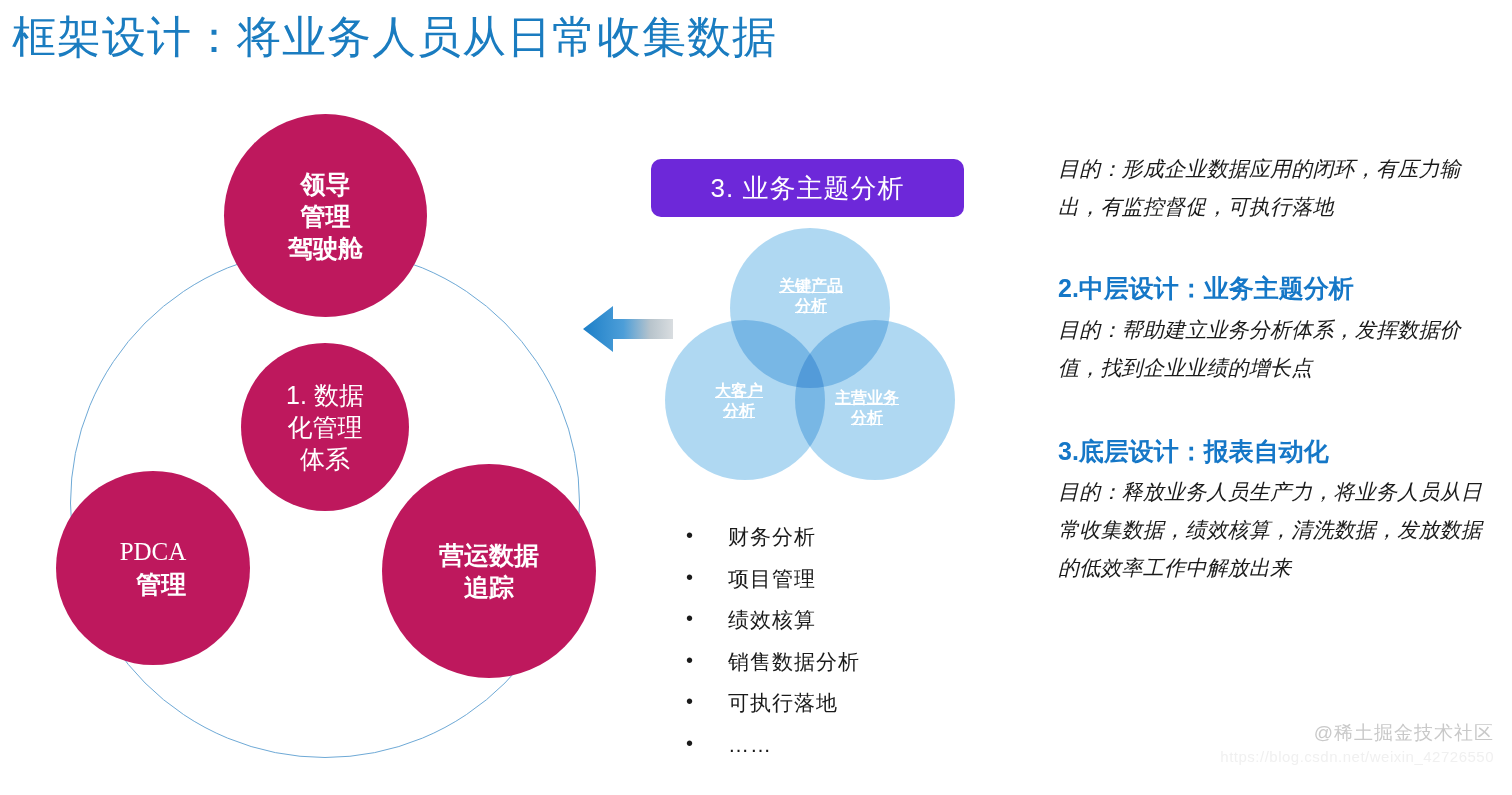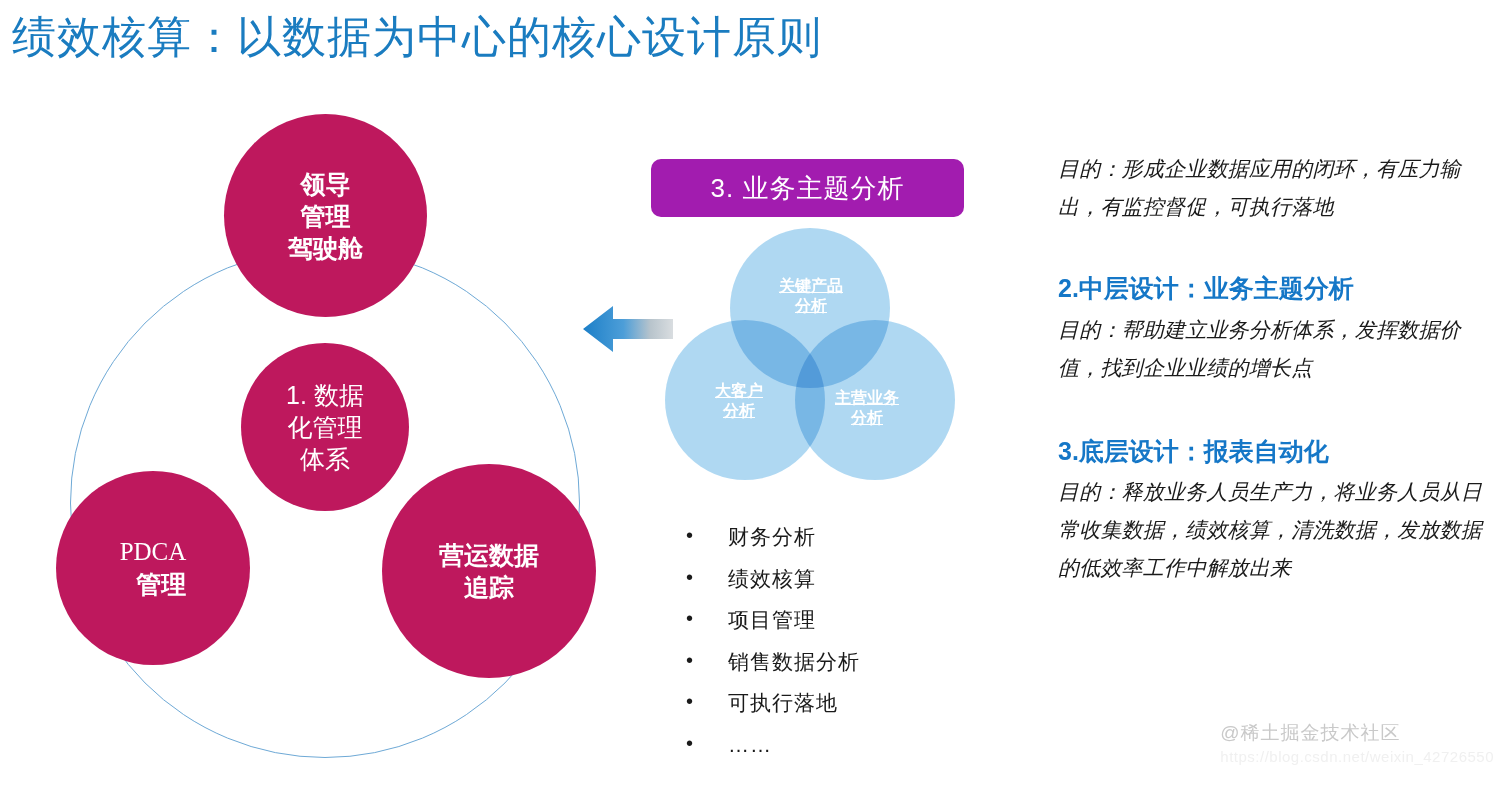--- a/index.html
+++ b/index.html
@@ -111,21 +111,21 @@
   }
 
   
   #btn-business-theme {
     position: absolute;
     left: 651px;
     top: 159px;
     width: 313px;
     height: 58px;
     border-radius: 10px;
-    background: #a21caf;
+    background: #6d28d9;
     color: #ffffff;
     font-size: 26px;
     display: flex;
     align-items: center;
     justify-content: center;
     letter-spacing: 1px;
   }
 
   #venn {
     position: absolute;
@@ -213,40 +213,40 @@
     font-style: italic;
   }
   #section-1 { margin-bottom: 46px; }
   #section-2 { margin-bottom: 48px; }
 
   
   #watermark {
     position: absolute;
     right: 18px;
     bottom: 30px;
-    text-align: left;
+    text-align: right;
   }
   #watermark-name {
     font-size: 19px;
     color: #c9c9c9;
     letter-spacing: 1px;
   }
   #watermark-url {
     font-size: 15px;
     color: #f0f0f0;
     letter-spacing: 0.5px;
     margin-top: 2px;
   }
 </style>
 </head>
 <body>
 
 <div id="slide">
 
-  <div id="page-title">绩效核算：以数据为中心的核心设计原则</div>
+  <div id="page-title">框架设计：将业务人员从日常收集数据</div>
 
   <div id="cycle-diagram">
 
     <div class="ring"></div>
 
     <div class="node-circle" id="circle-leadership">
       <span class="lbl">领导
 管理
 驾驶舱</span>
     </div>
@@ -296,22 +296,22 @@
     <div class="venn-label" id="venn-label-top">关键产品
 分析</div>
     <div class="venn-label" id="venn-label-left">大客户
 分析</div>
     <div class="venn-label" id="venn-label-right">主营业务
 分析</div>
   </div>
 
   <ul id="bullet-list">
     <li>财务分析</li>
+    <li>项目管理</li>
     <li>绩效核算</li>
-    <li>项目管理</li>
     <li>销售数据分析</li>
     <li>可执行落地</li>
     <li>……</li>
   </ul>
 
   <div id="right-column">
 
     <div class="section" id="section-1">
       <div class="section-body">目的：形成企业数据应用的闭环，有压力输出，有监控督促，可执行落地</div>
     </div>

